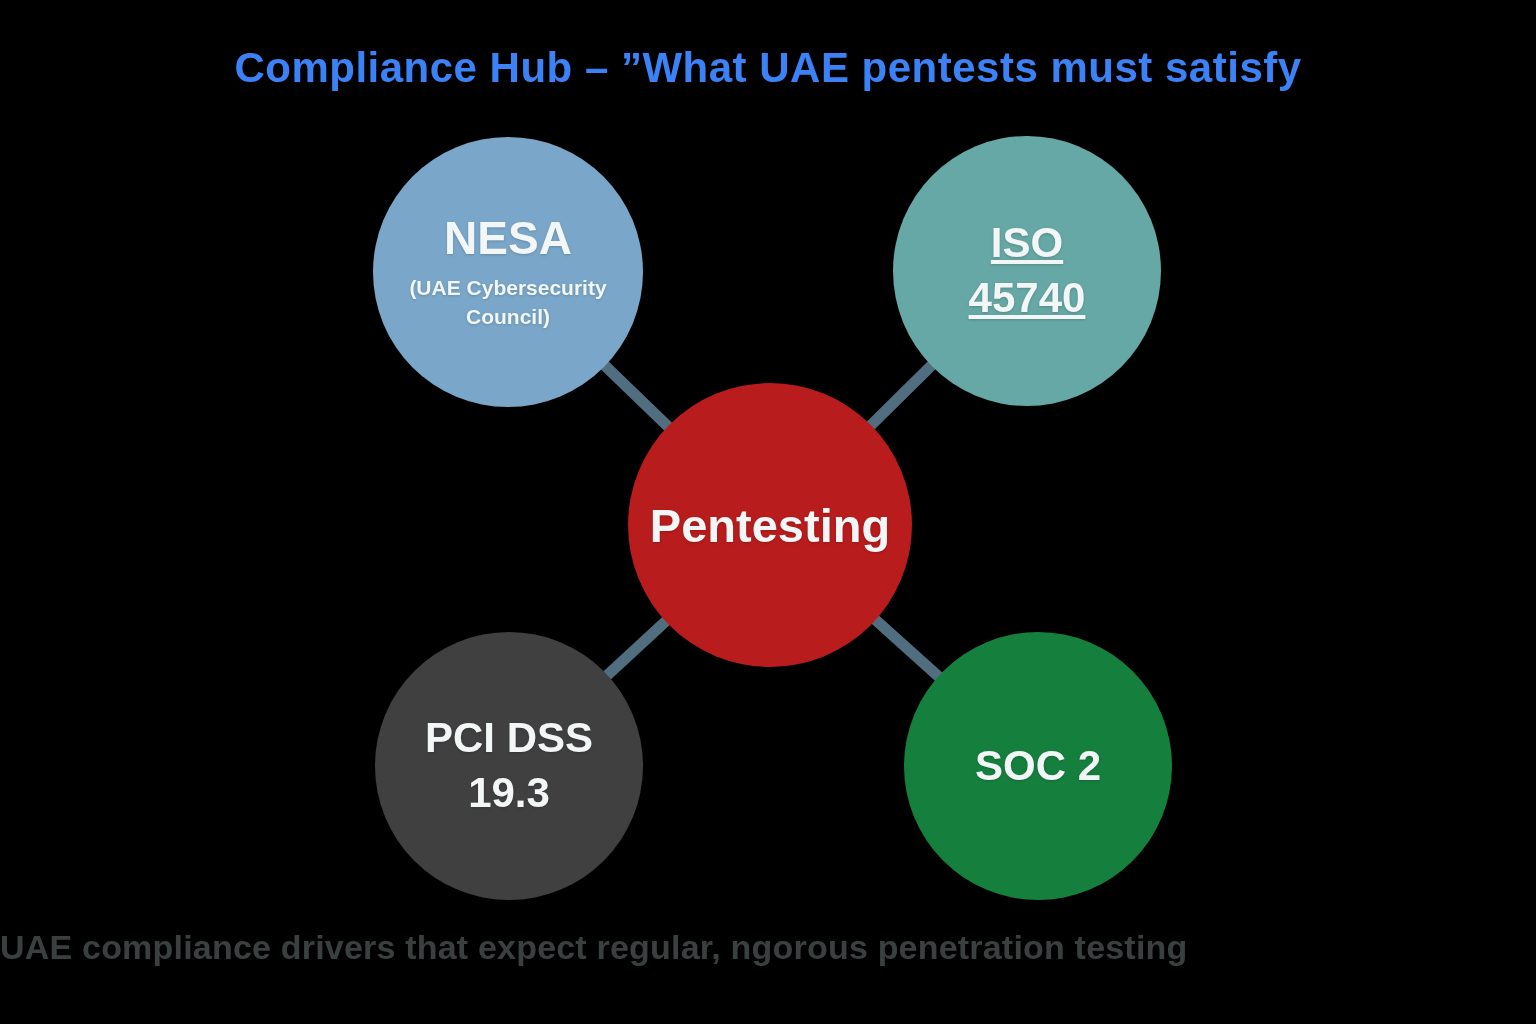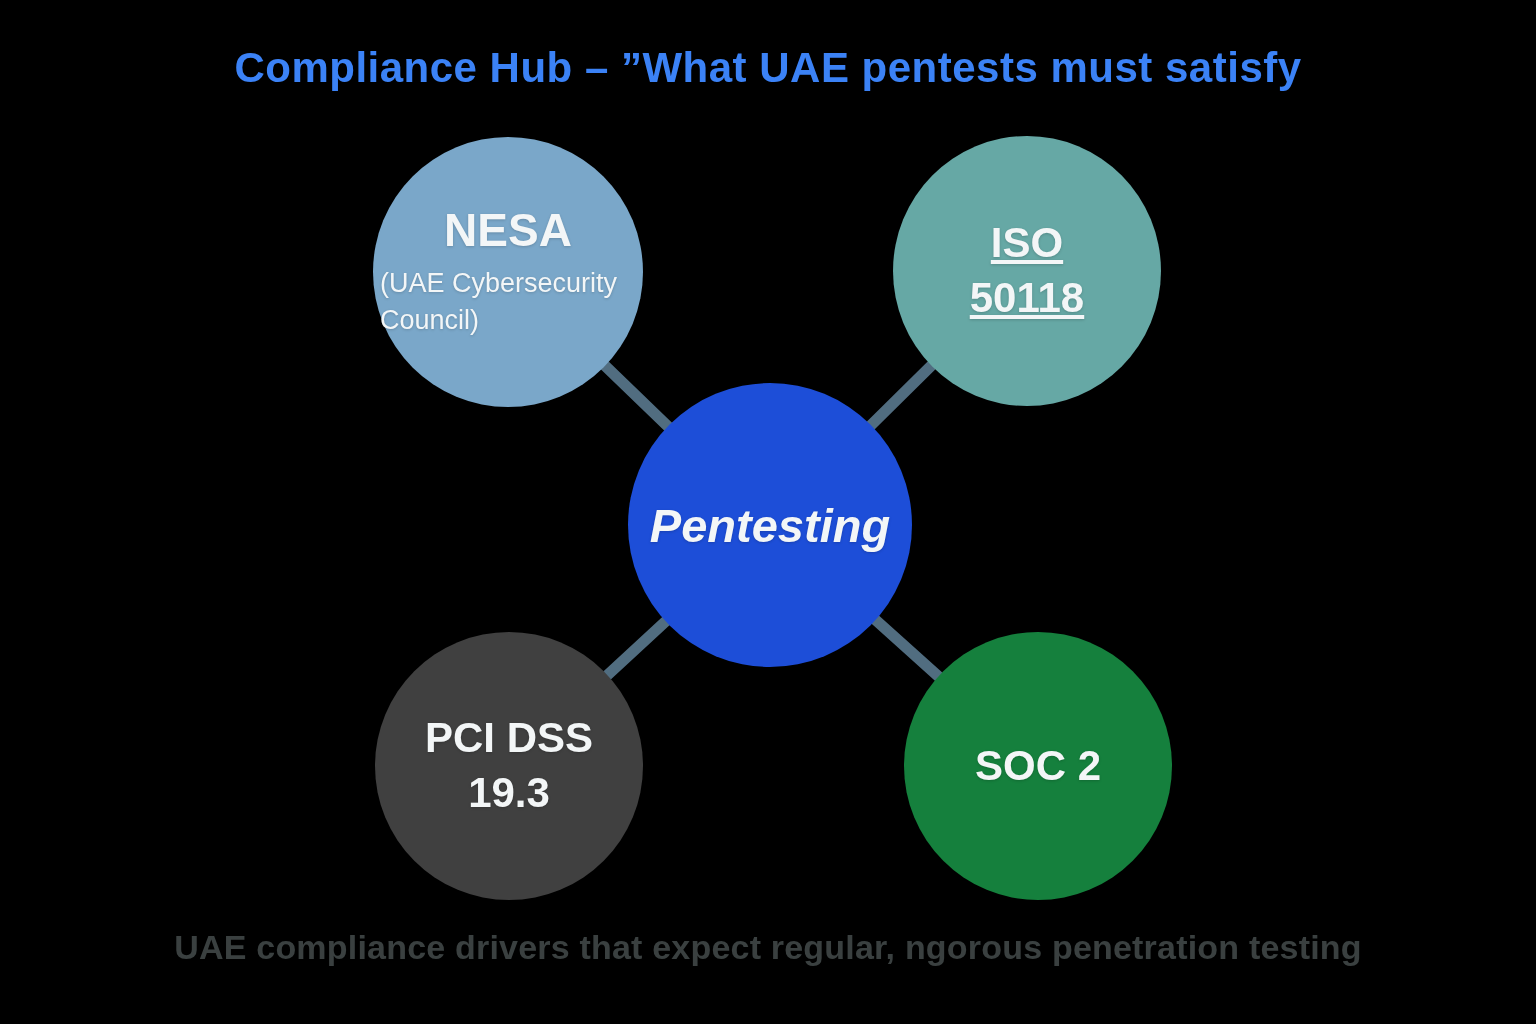--- a/index.html
+++ b/index.html
@@ -23,21 +23,21 @@
     font-size: 42px;
     font-weight: 700;
     letter-spacing: 0.5px;
     z-index: 3;
   }
   .diagram-caption {
     position: absolute;
     top: 928px;
     left: 0;
     width: 100%;
-    text-align: center;
+    text-align: left;
     font-size: 34px;
     font-weight: 700;
     letter-spacing: 0.2px;
     z-index: 3;
   }
   .connectors {
     position: absolute;
     left: 0;
     top: 0;
     width: 1536px;
@@ -48,20 +48,21 @@
     stroke-width: 11;
     stroke-linecap: round;
   }
   .node {
     position: absolute;
     border-radius: 50%;
     display: flex;
     flex-direction: column;
     align-items: center;
     justify-content: center;
+    text-align: center;
     z-index: 2;
     color: #f3f6f7;
     text-shadow: 0 1px 3px rgba(0,0,0,0.18);
   }
   .node-hub {
     left: 628px;
     top: 383px;
     width: 284px;
     height: 284px;
   }
@@ -78,22 +79,22 @@
     font-weight: 700;
     line-height: 1.15;
     margin-bottom: 8px;
   }
   .spoke-line {
     font-size: 42px;
     font-weight: 700;
     line-height: 1.3;
   }
   .spoke-subtitle {
-    font-size: 27px;
-    font-weight: 400;
+    font-size: 21px;
+    font-weight: 700;
     line-height: 1.4;
     max-width: 256px;
   }
 </style>
 </head>
 <body>
 
 <div class="stage" style="background-color: rgb(0, 0, 0);">
 
   <div class="diagram-title" style="color: #3b82f6;">Compliance Hub – ”What UAE pentests must satisfy</div>
@@ -105,24 +106,24 @@
     <line x1="770" y1="525" x2="1038" y2="766" style="stroke: rgb(81, 109, 128);"></line>
   </svg>
 
   <div class="node node-nesa" style="background-color: rgb(122, 167, 201);">
     <div class="spoke-title">NESA</div>
     <div class="spoke-subtitle">(UAE Cybersecurity Council)</div>
   </div>
 
   <div class="node node-iso" style="background-color: rgb(102, 168, 165);">
     <div class="spoke-line">ISO</div>
-    <div class="spoke-line">50118</div>
+    <div class="spoke-line">45740</div>
   </div>
 
-  <div class="node node-hub" style="background-color: #1d4ed8; font-style: italic;">
+  <div class="node node-hub" style="background-color: #b91c1c;">
     <div class="hub-label">Pentesting</div>
   </div>
 
   <div class="node node-pci" style="background-color: #404040;">
     <div class="spoke-line">PCI DSS</div>
     <div class="spoke-line">19.3</div>
   </div>
 
   <div class="node node-soc" style="background-color: #15803d;">
     <div class="spoke-line">SOC 2</div>

